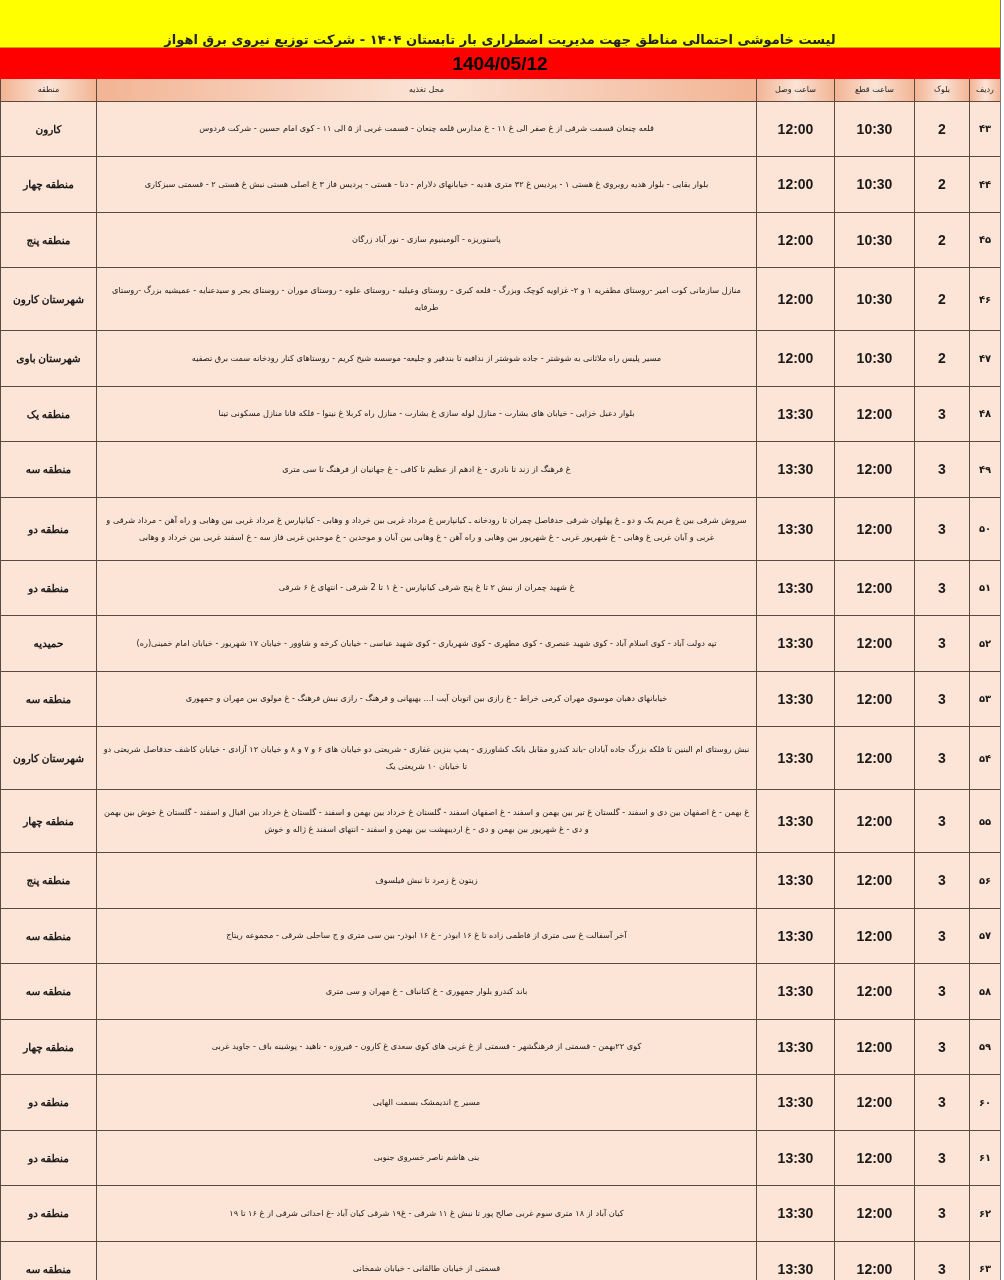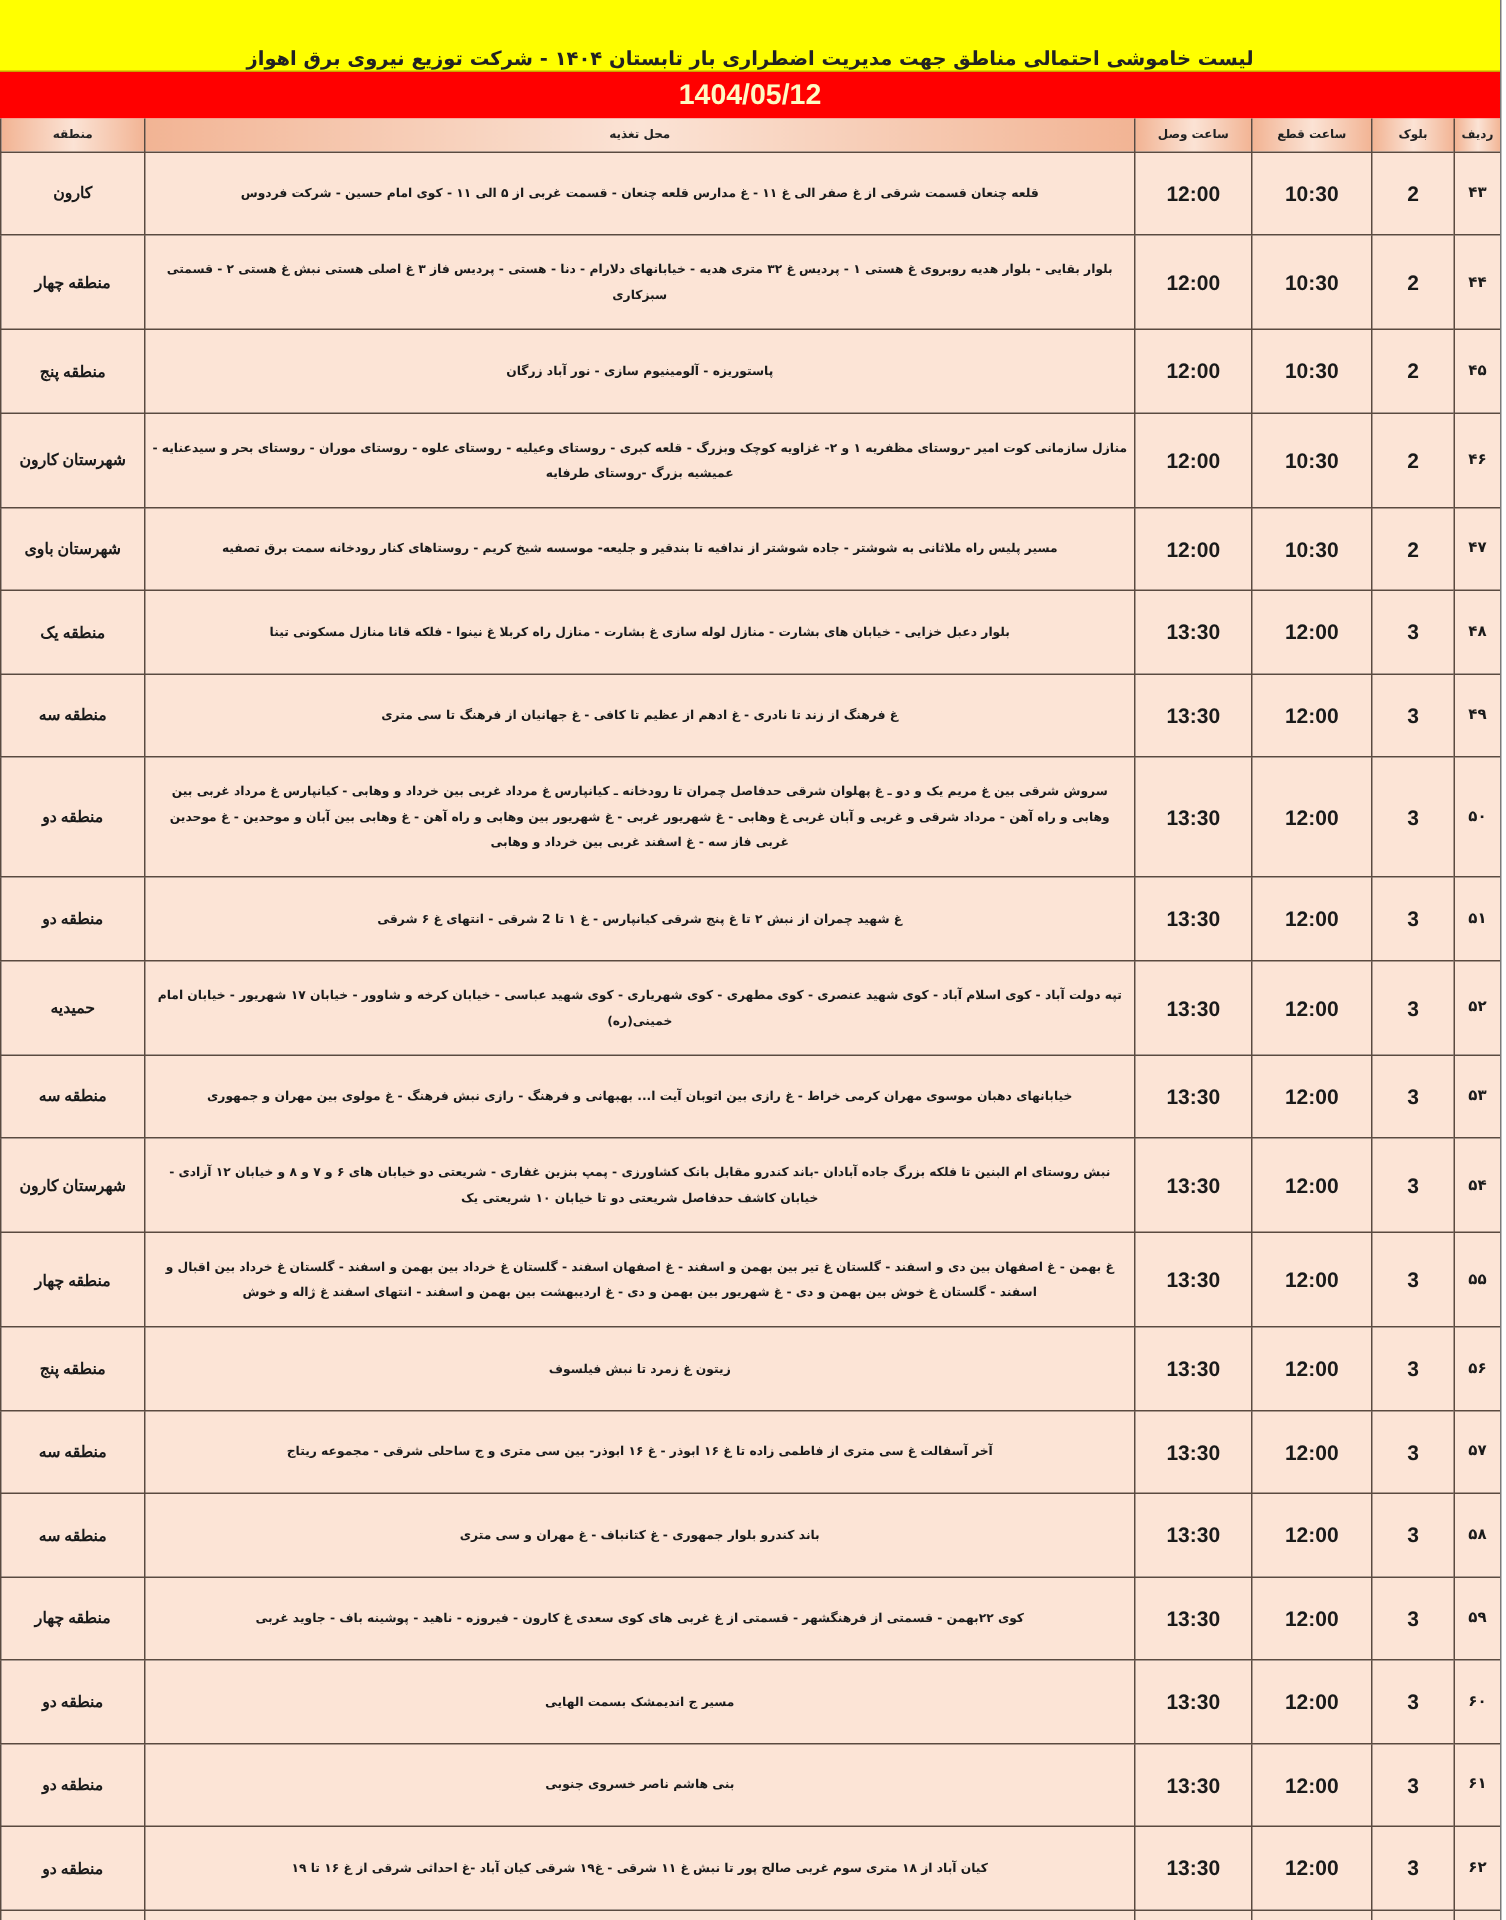--- a/index.html
+++ b/index.html
@@ -8,38 +8,38 @@
     .title-band {
       position: absolute; left: 0; top: 0; width: 1000px; height: 48px;
       background: #ffff00; border-bottom: 1px solid #c9a400;
       display: flex; align-items: flex-end; justify-content: center;
       direction: rtl; font-weight: bold; font-size: 13px; color: #222;
     }
     .date-band {
       position: absolute; left: 0; top: 48px; width: 1000px; height: 31px;
       background: #ff0000;
       display: flex; align-items: center; justify-content: center;
-      font-family: "Liberation Sans", sans-serif; font-weight: bold; font-size: 19px; color: #fef9c3;
+      font-family: "Liberation Sans", sans-serif; font-weight: bold; font-size: 19px; color: #000000;
     }
     table.schedule {
       position: absolute; left: 0; top: 79px; width: 1000px;
       border-collapse: collapse; direction: rtl; table-layout: fixed;
     }
     table.schedule th {
-      height: 22px; font-size: 8px; font-weight: bold; color: #222;
+      height: 22px; font-size: 8px; font-weight: normal; color: #222;
       background: linear-gradient(to right, #f2b494 0%, #fbe3d5 50%, #f2b494 100%);
       border: 1px solid #5a4a40; border-top: none;
     }
     table.schedule td {
       height: 55.5px; background: #fce4d6; border: 1px solid #5a4a40;
       text-align: center; vertical-align: middle; color: #1a1a1a;
     }
     td.c-row { font-size: 10px; font-weight: bold; }
     td.c-block, td.c-time { font-family: "Liberation Sans", sans-serif; font-size: 14px; font-weight: bold; }
-    td.c-loc { font-size: 8.2px; font-weight: bold; line-height: 17px; padding: 14px 4px; }
+    td.c-loc { font-size: 8.2px; font-weight: normal; line-height: 17px; padding: 14px 4px; }
     td.c-region { font-size: 10.5px; font-weight: bold; font-family: Liberation Serif, serif; }
     .edge { position: absolute; left: 1000px; top: 0; width: 4px; height: 1280px; background: #fff; border-left: 1px solid #7a7a7a; }
   </style>
 </head>
 <body>
 
 <div class="title-band">
   <span>لیست خاموشی احتمالی مناطق جهت مدیریت اضطراری بار تابستان ۱۴۰۴ - شرکت توزیع نیروی برق اهواز</span>
 </div>
 <div class="date-band">

